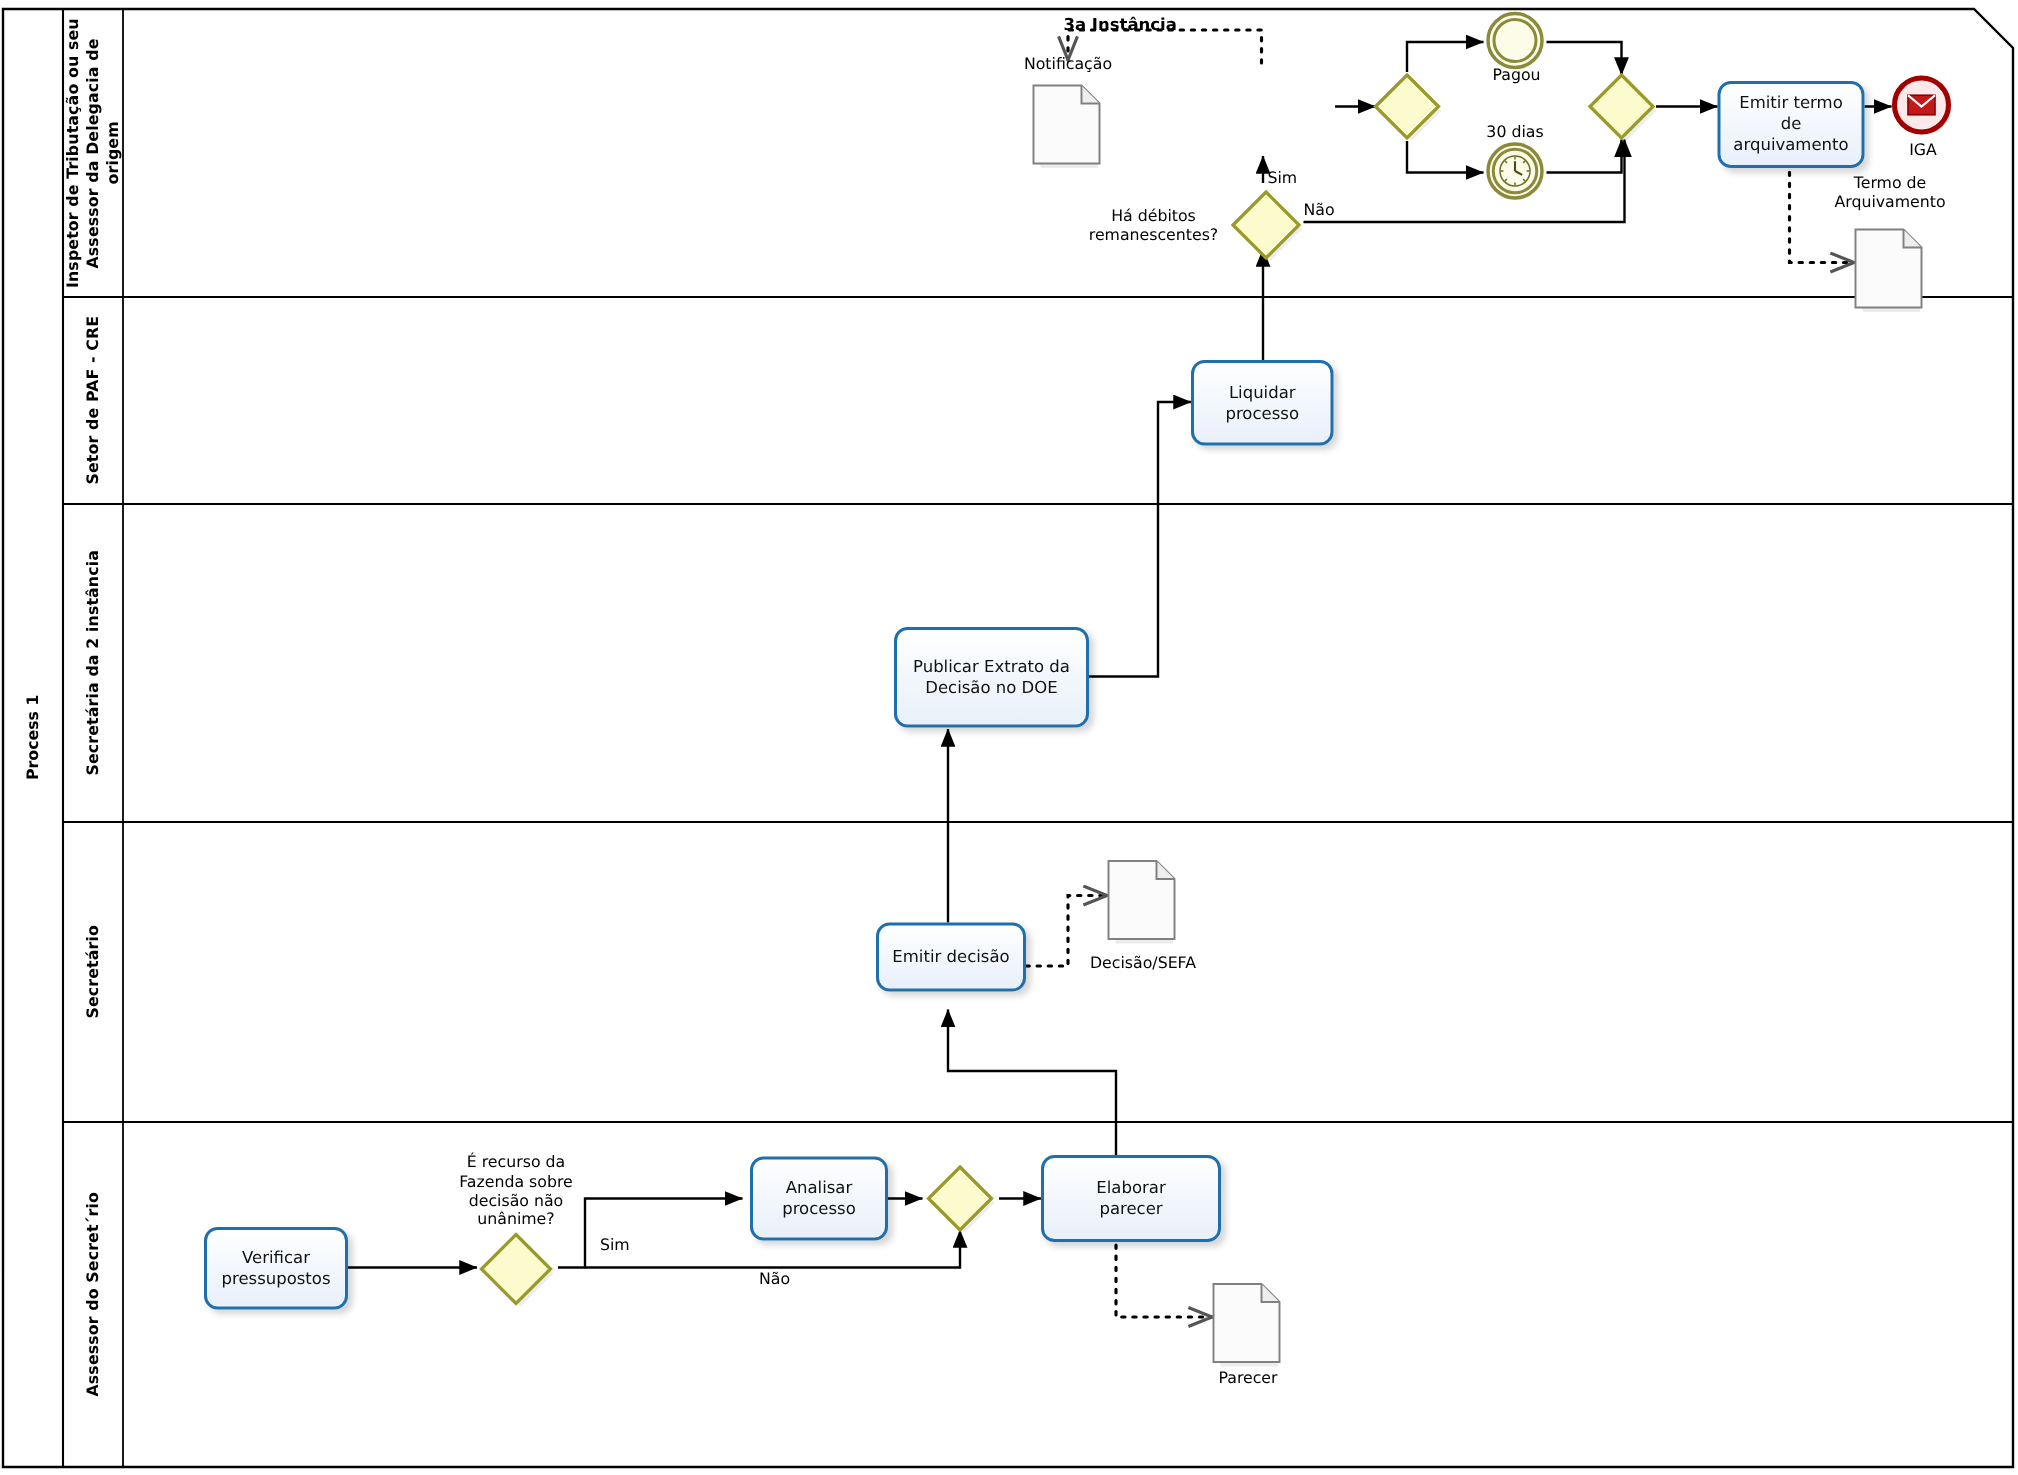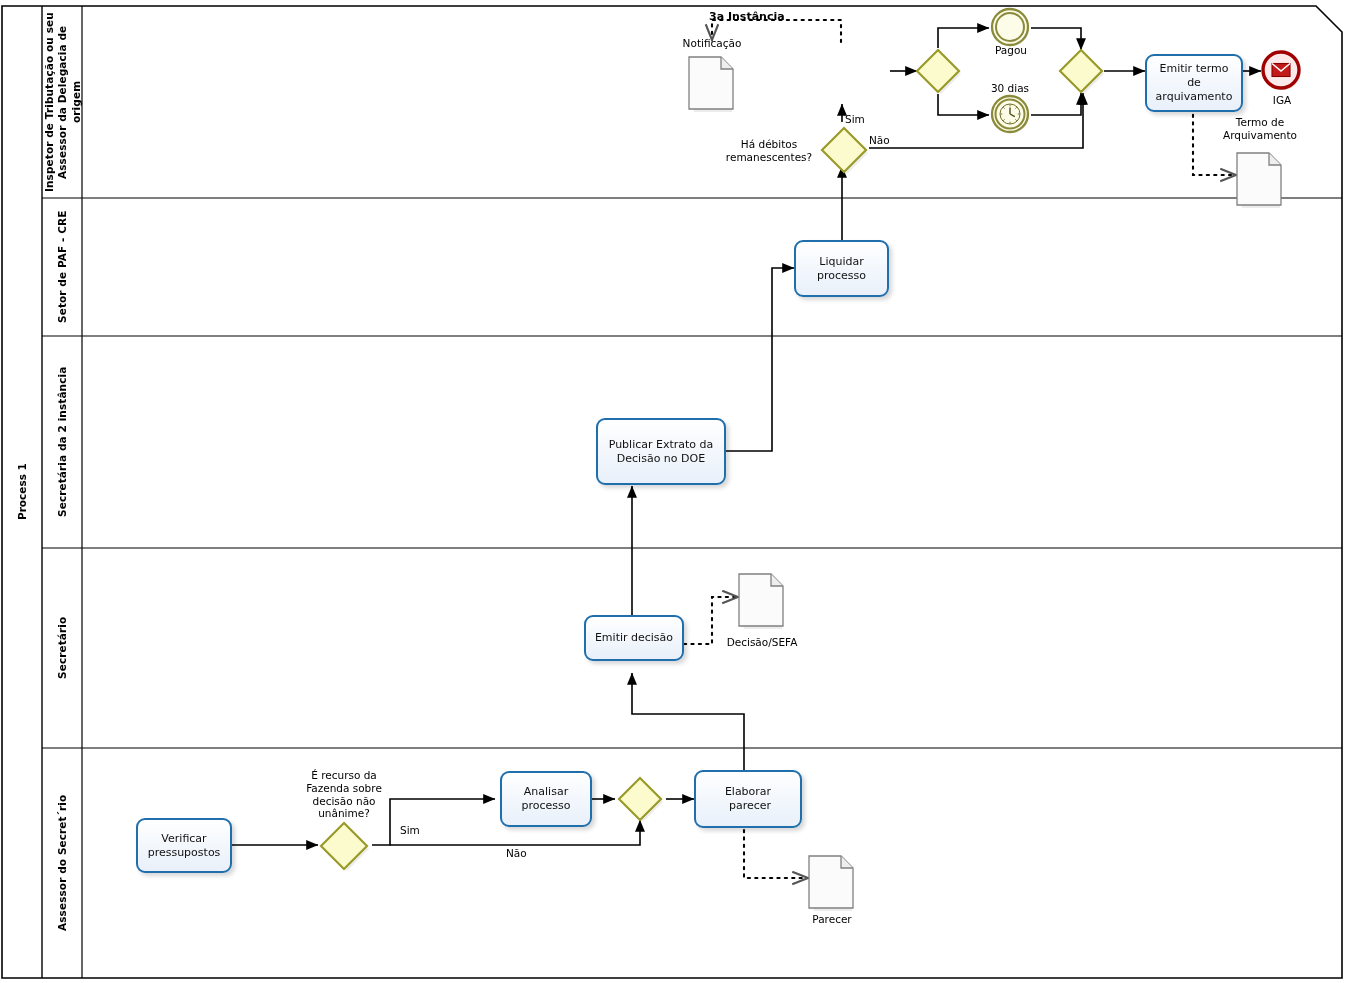--- a/index.html
+++ b/index.html
@@ -178,21 +178,21 @@
 Decisão no DOE</div>
 
   <div class="task" style="left:584px;top:615px;width:100px;height:46px;">Emitir decisão</div>
 
   <div class="task" style="left:136px;top:818px;width:96px;height:55px;">Verificar
 pressupostos</div>
 
   <div class="task" style="left:500px;top:771px;width:92px;height:56px;">Analisar
 processo</div>
 
-  <div class="task" style="left:694px;top:770px;width:108px;height:58px;text-align:right;">Elaborar
+  <div class="task" style="left:694px;top:770px;width:120px;height:58px;">Elaborar
 parecer</div>
 
   <div class="gateway" style="left:819px;top:125px;width:50px;height:50px;">
     <svg width="50" height="50" viewBox="0 0 50 50">
       <path d="M25,4 L46,25 L25,46 L4,25 Z" fill="#cccccc" opacity="0.35" transform="translate(3,3)"></path>
       <path d="M25,3 L47,25 L25,47 L3,25 Z" fill="#fbfbce" stroke="#9a9a2a" stroke-width="2.2"></path>
     </svg>
   </div>
   <div class="cap" style="left:722px;top:138px;width:94px;">Há débitos
 remanescentes?</div>

